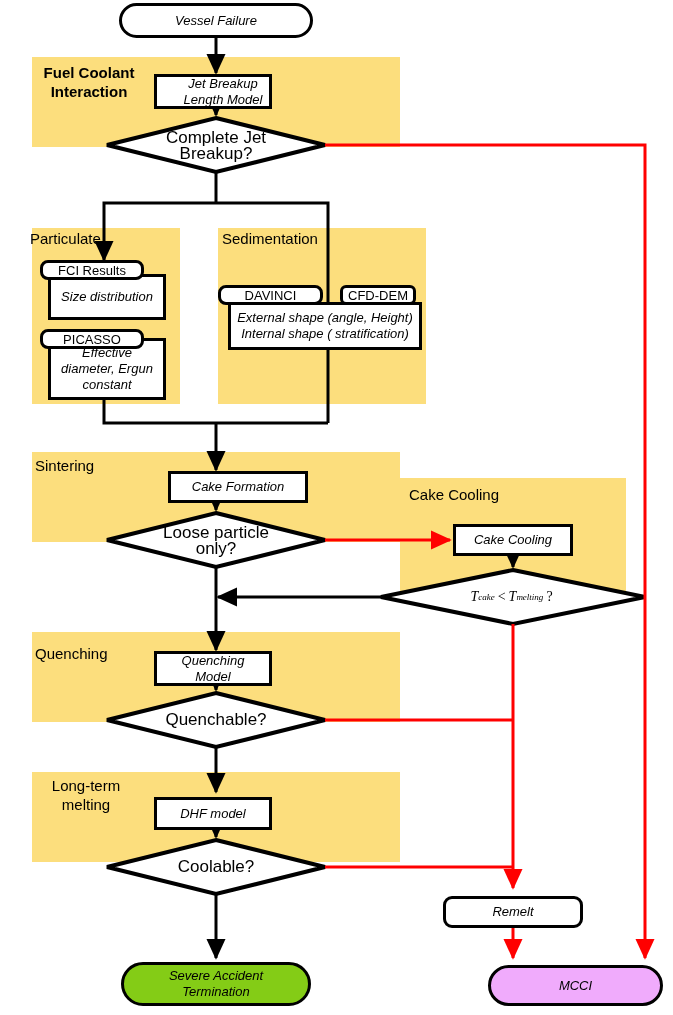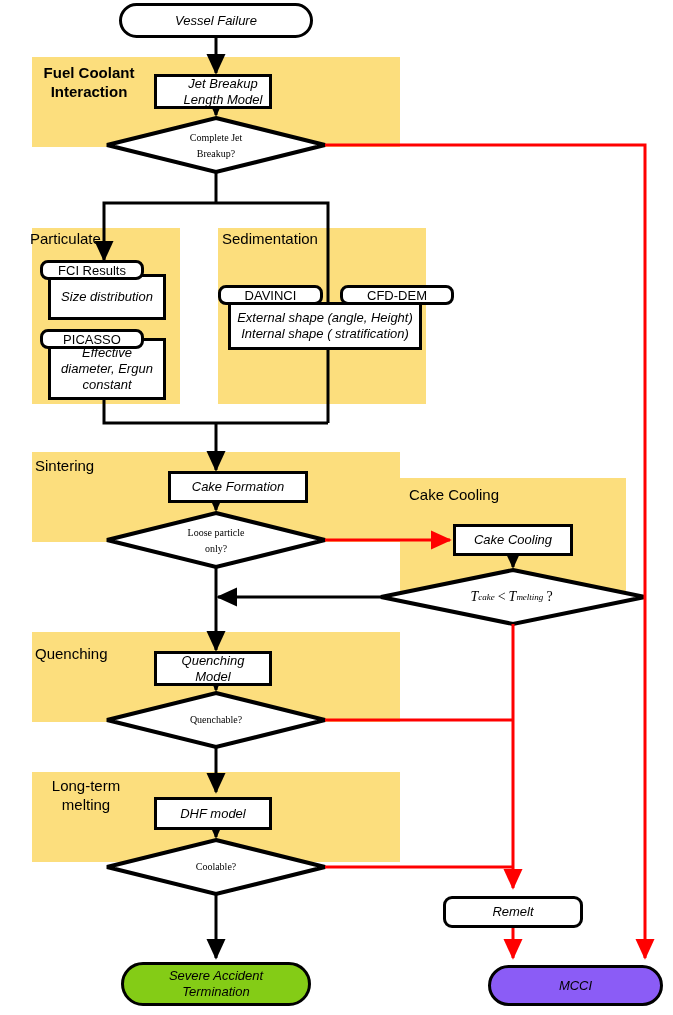--- a/index.html
+++ b/index.html
@@ -13,26 +13,26 @@
 
   .node{position:absolute;box-sizing:border-box;display:flex;align-items:center;
         justify-content:center;text-align:center;color:#000;background:#fff;
         border:3px solid #000;font-size:13px;line-height:16px;font-style:italic;}
   .oval{border-radius:60px;}
   .rounded{border-radius:9px;}
   .tab{position:absolute;box-sizing:border-box;display:flex;align-items:center;
        justify-content:center;text-align:center;background:#fff;border:3px solid #000;
        border-radius:8px;font-size:13px;line-height:15px;color:#000;}
   .diamond-text{position:absolute;display:flex;align-items:center;justify-content:center;
-       text-align:center;font-size:10px;line-height:16px;color:#000;pointer-events:none;font-family:Liberation Serif, serif;}
+       text-align:center;font-size:17px;line-height:16px;color:#000;pointer-events:none;}
   .math{font-family:"Liberation Serif", serif;font-style:italic;font-size:14px;}
   .math sub{font-size:9px;font-style:italic;}
   .math .op{font-style:normal;padding:0 3px;}
   .blue{background:#84cc16;text-align:right;}
-  .red{background:#8b5cf6;}
+  .red{background:#f0abfc;}
 </style>
 </head>
 <body>
 
 <div id="root">
 
   <div class="panel" style="left:32px;top:57px;width:368px;height:90px;"></div>
   <div class="panel" style="left:32px;top:228px;width:148px;height:176px;"></div>
   <div class="panel" style="left:218px;top:228px;width:208px;height:176px;"></div>
   <div class="panel" style="left:32px;top:452px;width:368px;height:90px;"></div>
@@ -131,21 +131,21 @@
     <span>diameter, Ergun</span>
     <span>constant</span>
   </div>
   <div class="tab" style="left:40px;top:329px;width:104px;height:20px;">PICASSO</div>
 
   <div class="node" style="left:228px;top:302px;width:194px;height:48px;flex-direction:column;">
     <span>External shape (angle, Height)</span>
     <span>Internal shape ( stratification)</span>
   </div>
   <div class="tab" style="left:218px;top:285px;width:105px;height:20px;">DAVINCI</div>
-  <div class="tab" style="left:340px;top:285px;width:114px;height:20px;">CFD-DEM</div>
+  <div class="tab" style="left:340px;top:285px;width:76px;height:20px;border-radius:6px;">CFD-DEM</div>
 
   <div class="node" style="left:168px;top:471px;width:140px;height:32px;">Cake Formation</div>
   <div class="diamond-text" style="left:136px;top:522px;width:160px;height:38px;flex-direction:column;">
     <span>Loose particle</span>
     <span>only?</span>
   </div>
 
   <div class="node" style="left:453px;top:524px;width:120px;height:32px;">Cake Cooling</div>
   <div class="diamond-text math" style="left:433px;top:585px;width:160px;height:24px;">
     <span>T</span>

